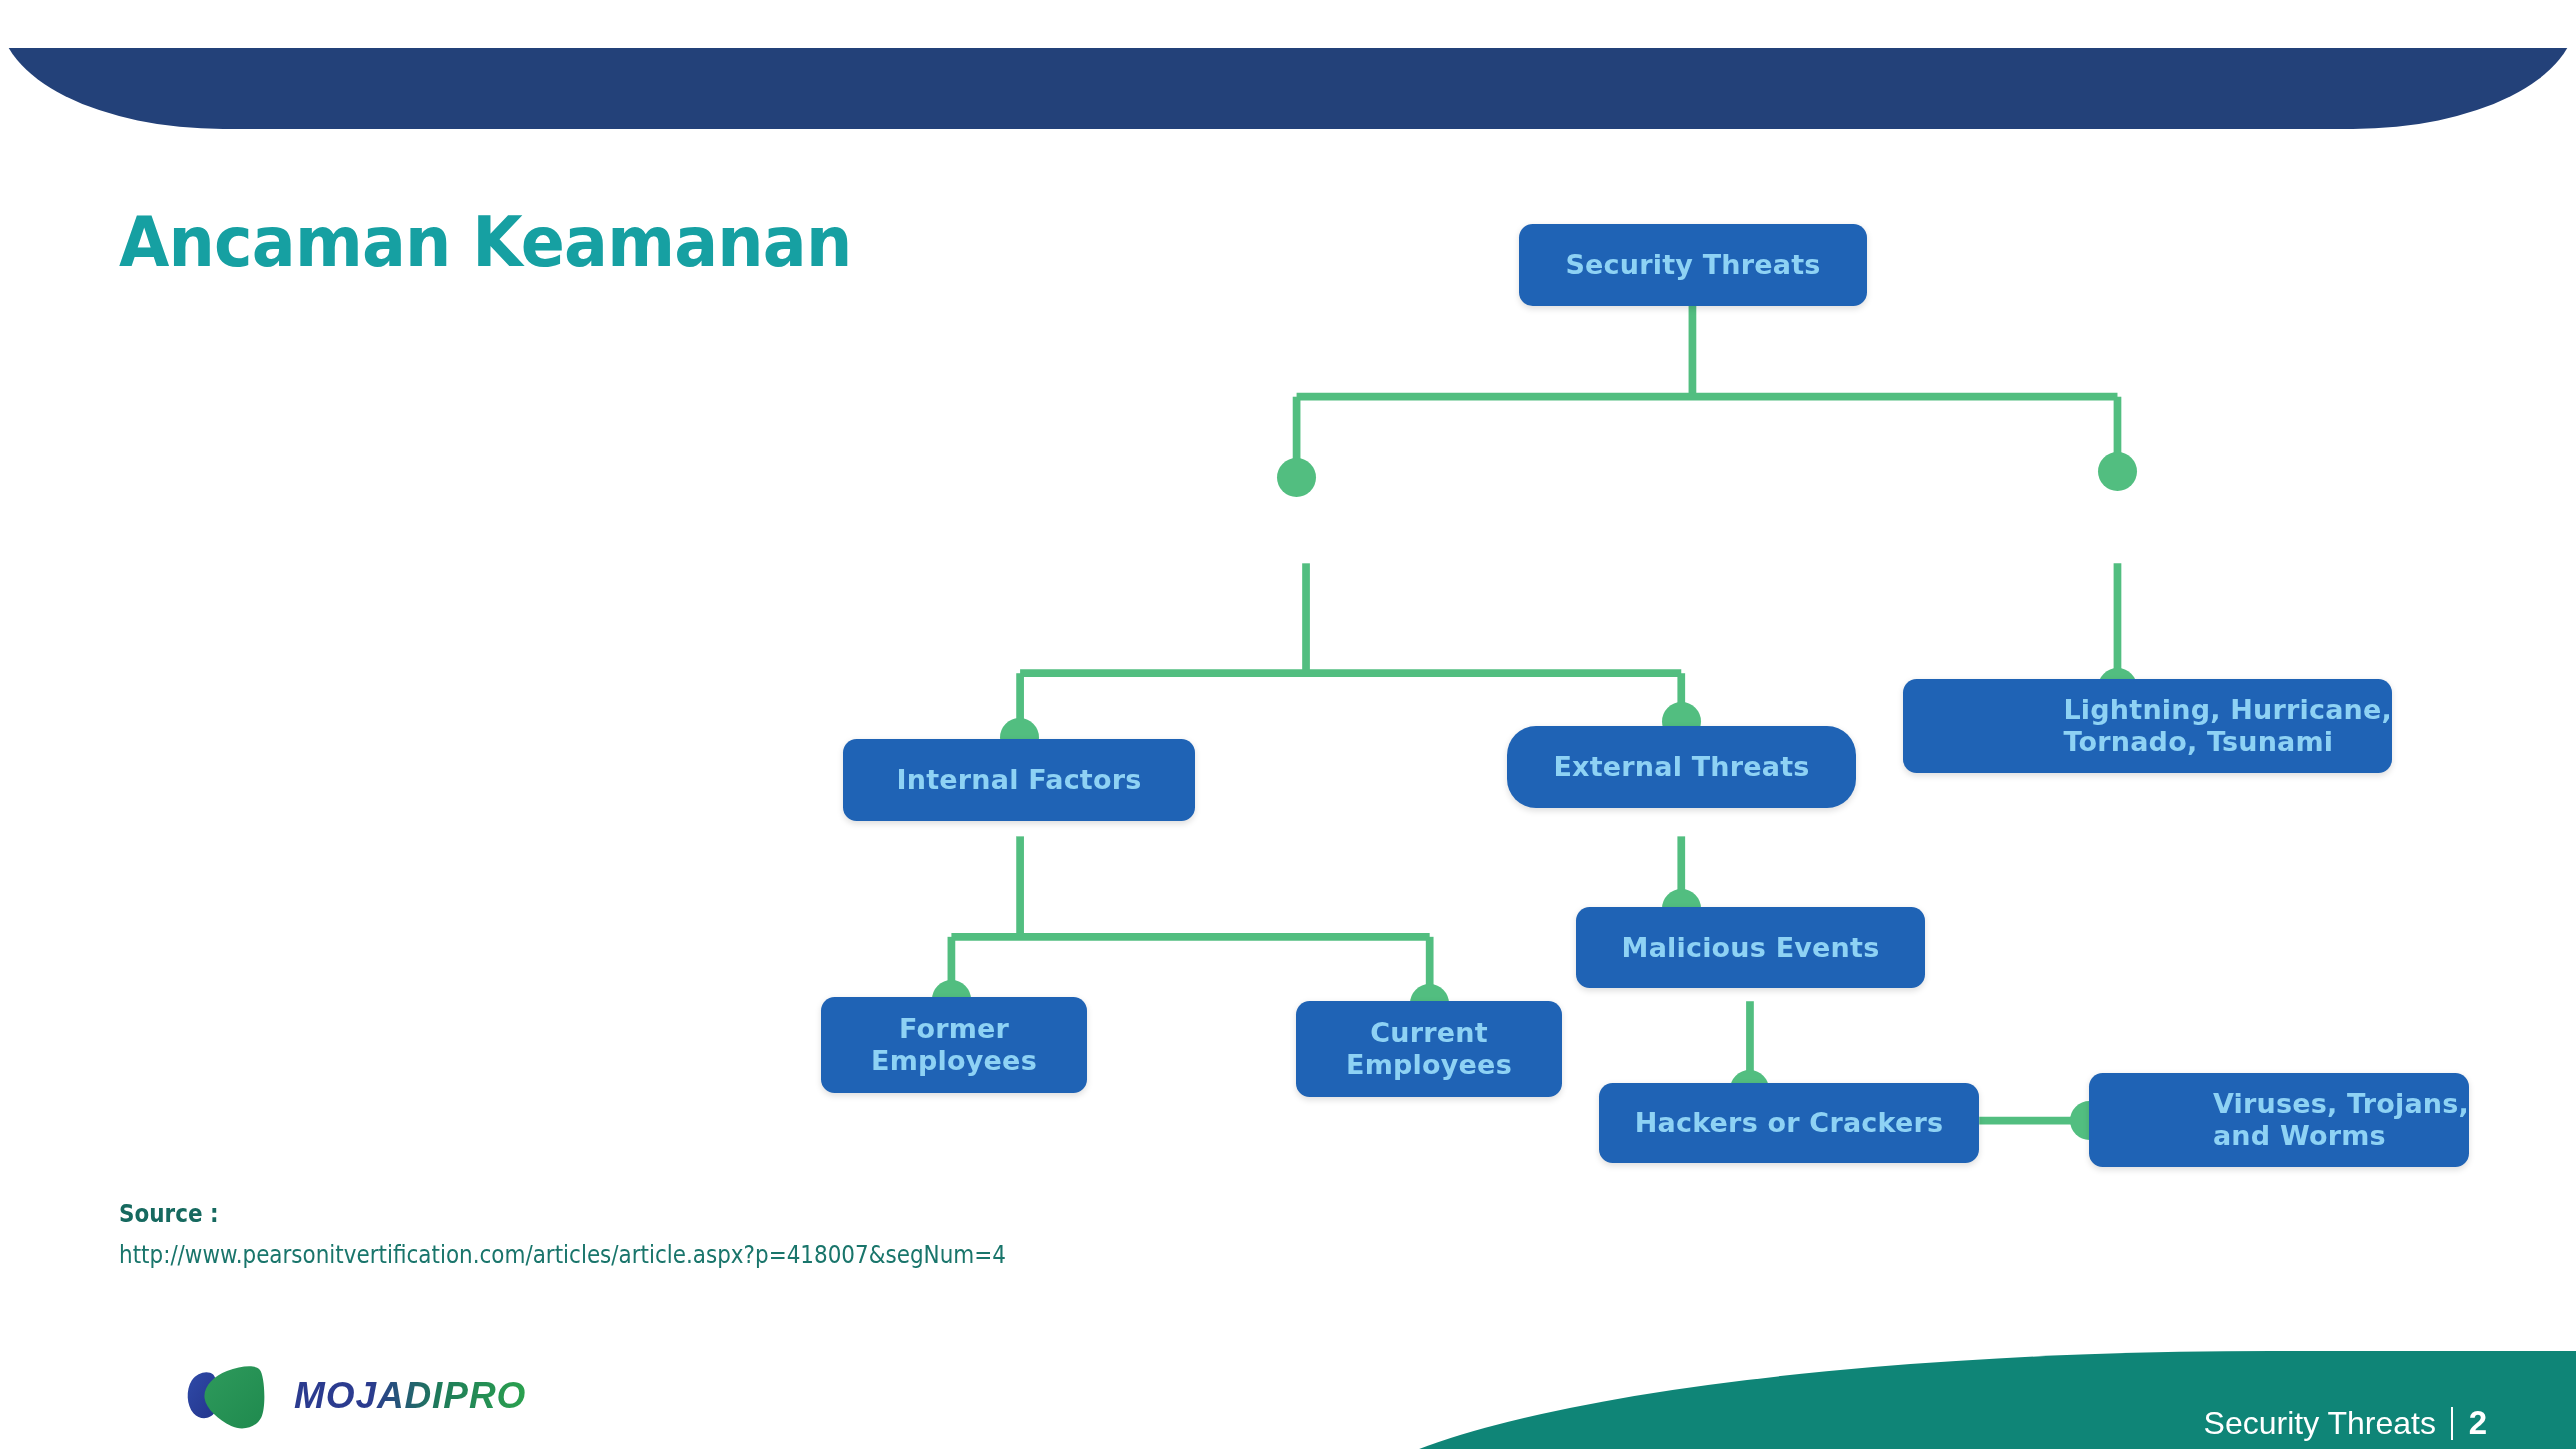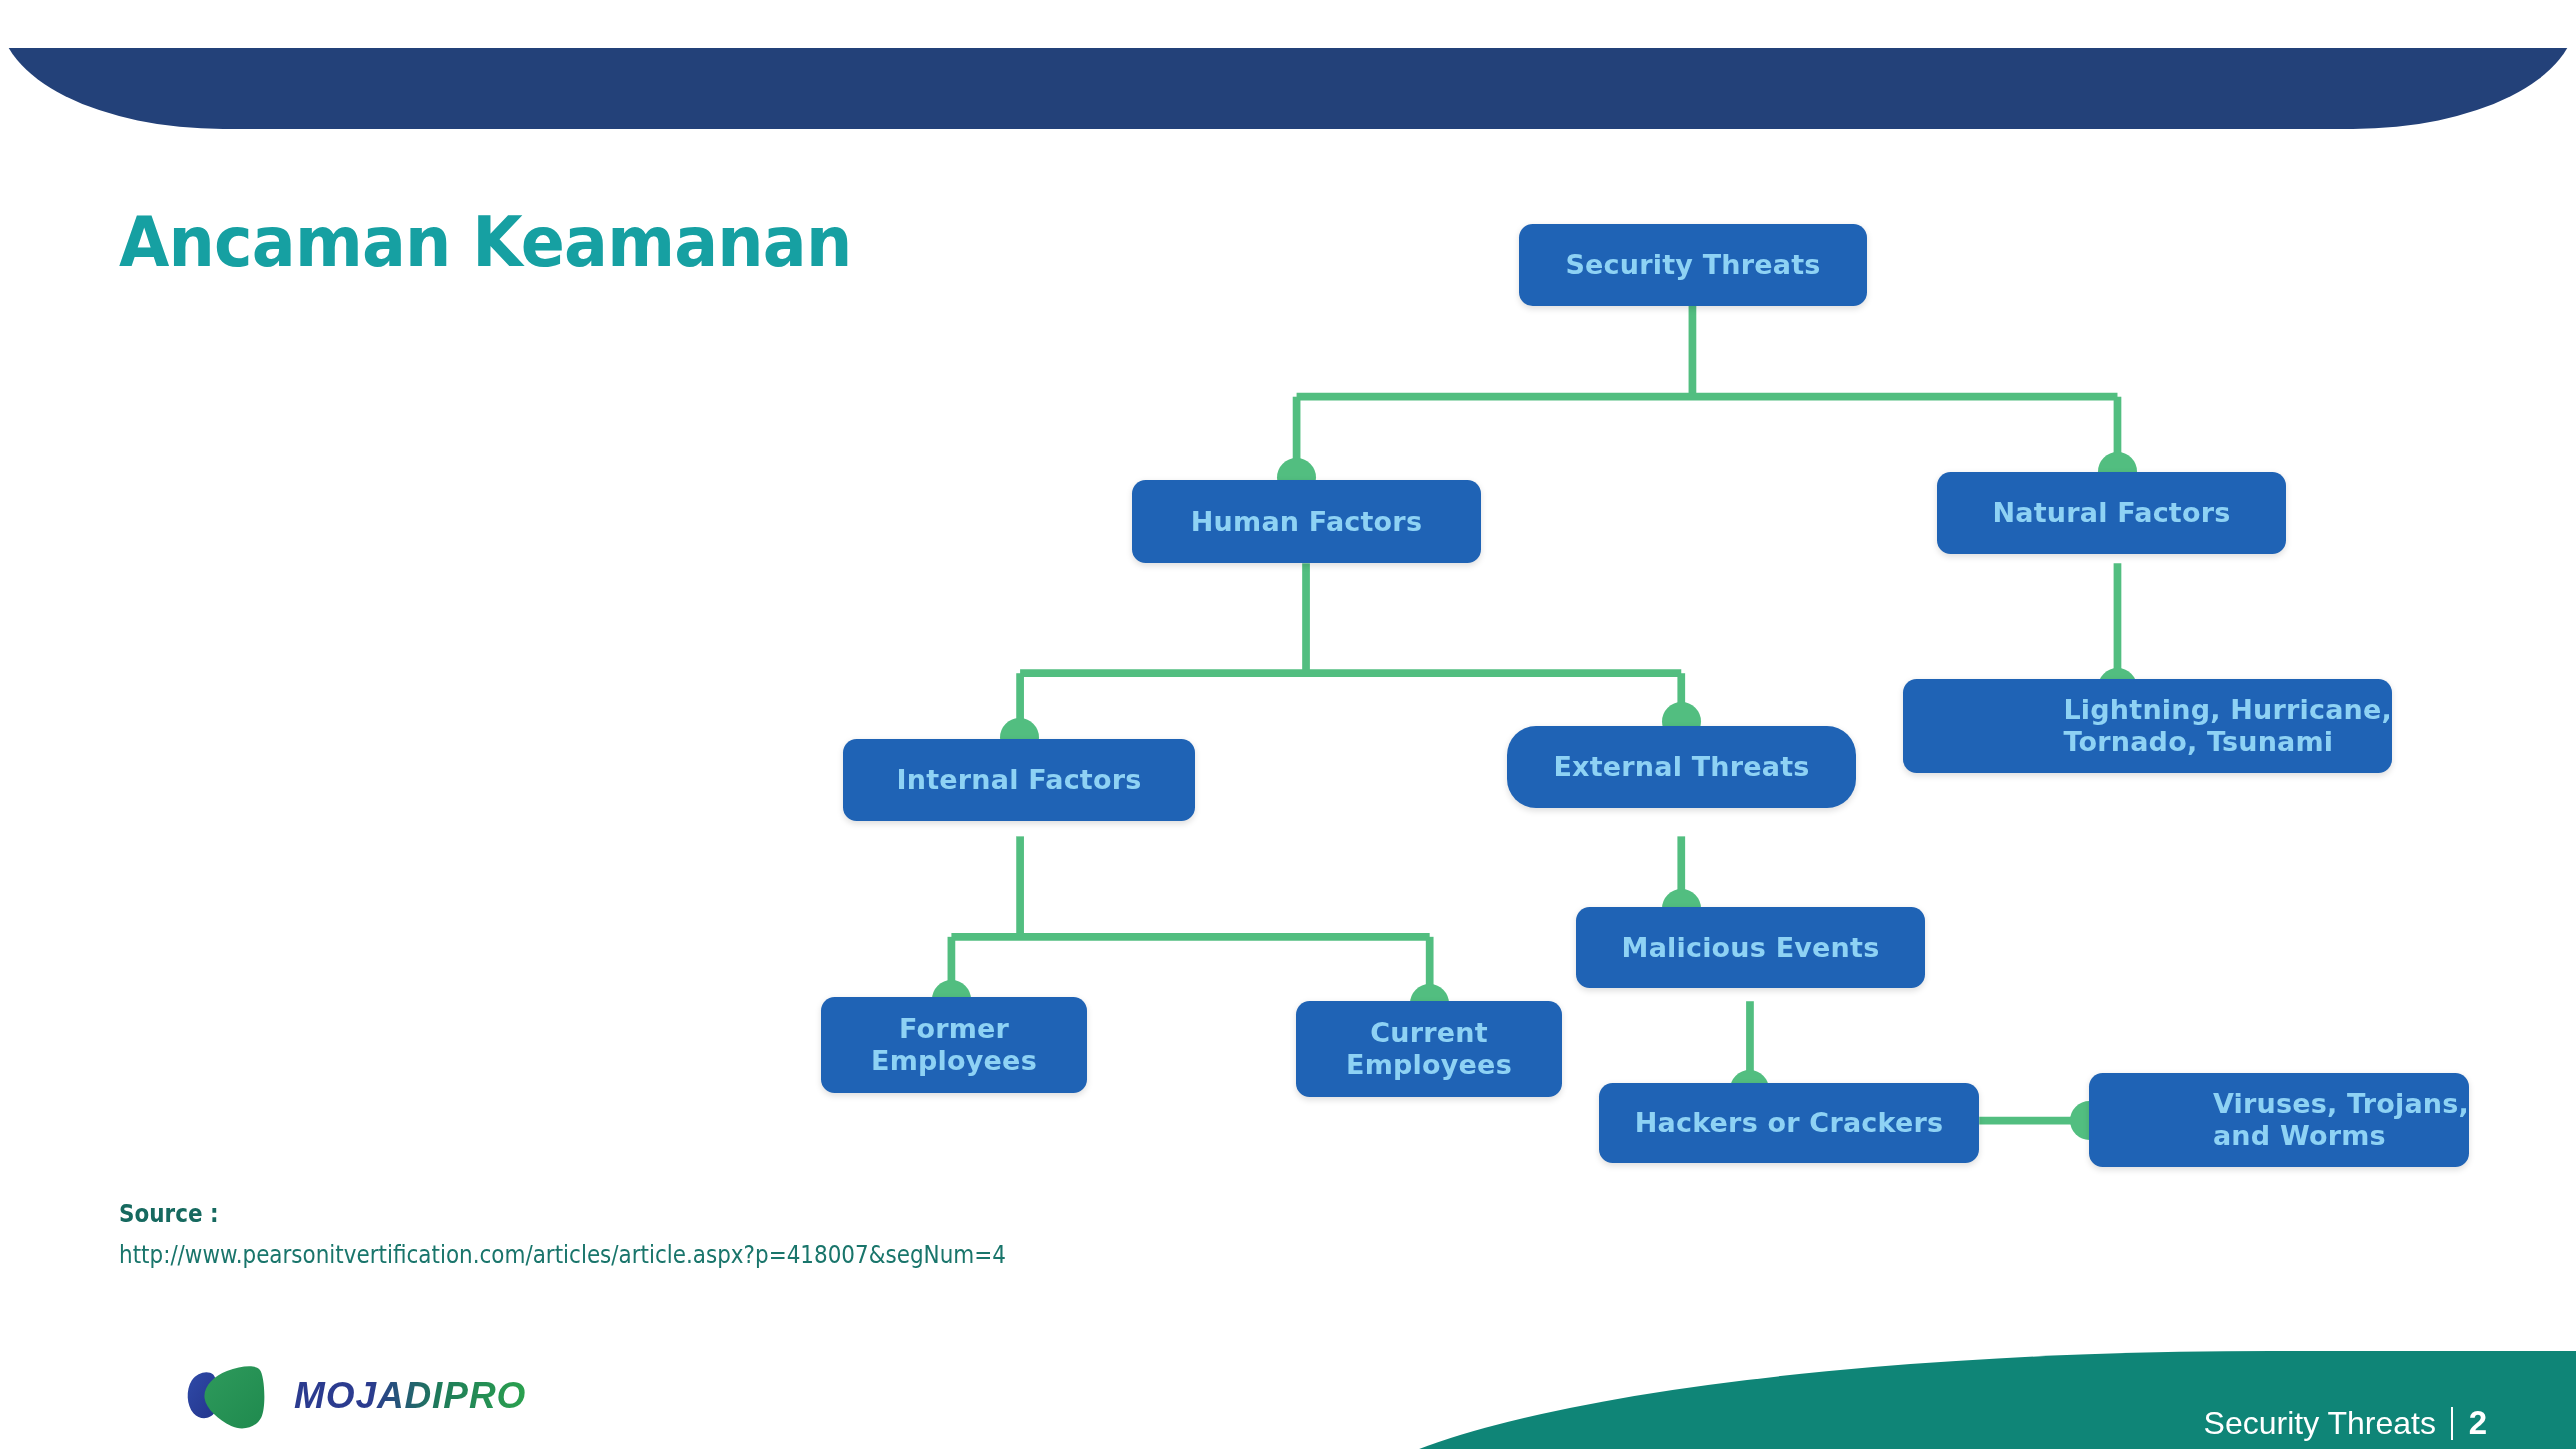--- a/index.html
+++ b/index.html
@@ -211,27 +211,21 @@
     <div class="dot" style="left:932px; top:932px;"></div>
     <div class="dot" style="left:1410px; top:936px;"></div>
     <div class="dot" style="left:1662px; top:841px;"></div>
     <div class="dot" style="left:1730px; top:1022px;"></div>
     <div class="dot" style="left:2070px; top:1053px;"></div>
 
     <div class="node center" style="left:1519px; top:176px; width:348px; height:82px;">
       <span>Security Threats</span>
     </div>
 
-    <div class="node center" style="left:1132px; top:432px; width:349px; height:83px;">
-      <span>Human Factors</span>
-    </div>
-
-    <div class="node center" style="left:1937px; top:424px; width:349px; height:82px;">
-      <span>Natural Factors</span>
-    </div>
+
 
     <div class="node left" style="left:1903px; top:631px; width:489px; height:94px;">
       <span>
         <span>Lightning, Hurricane,</span><br>
         <span>Tornado, Tsunami</span>
       </span>
     </div>
 
     <div class="node center" style="left:843px; top:691px; width:352px; height:82px;">
       <span>Internal Factors</span>

